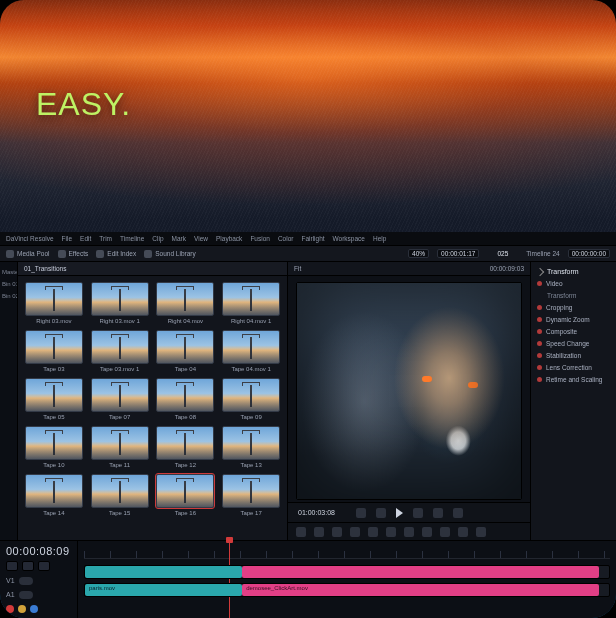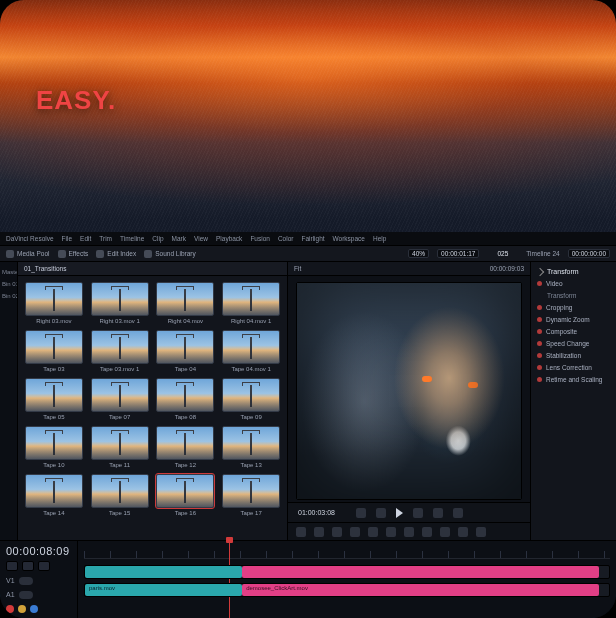--- a/index.html
+++ b/index.html
@@ -22,34 +22,33 @@
     content:""; position:absolute; inset:0;
     background:
       repeating-linear-gradient(115deg, rgba(255,255,255,0.03) 0 1px, transparent 1px 3px),
       radial-gradient(1px 1px at 10% 20%, rgba(255,255,255,0.15), transparent 50%),
       radial-gradient(1px 1px at 70% 40%, rgba(255,255,255,0.12), transparent 50%),
       radial-gradient(1px 1px at 40% 70%, rgba(255,255,255,0.10), transparent 50%);
     mix-blend-mode: screen;
   }
   .headline {
     position: absolute; top: 86px; left: 36px;
-    color: #ef4444;
-    font-weight: 700;
+    color: #bef264;
+    font-weight: 400;
     letter-spacing: 1px;
     line-height: 1.15;
-    font-size: 26px;
+    font-size: 32px;
     text-shadow: 0 2px 8px rgba(0,0,0,0.6);
   }
   
   .editor {
     position: absolute; left: 0; right: 0; top: 232px; bottom: 0;
     background: #0c4a6e;
     color: #aeb4c0;
     font-size: 7px;
-    border-radius: 27px;
   }
   .menubar {
     display:flex; gap:8px; align-items:center;
     height:14px; padding:0 6px;
     background:#0a0c10; border-bottom:1px solid #000;
     font-size:6.5px; color:#8b93a3;
   }
   .menubar span { white-space:nowrap; }
   .toolbar {
     display:flex; align-items:center; gap:8px;

